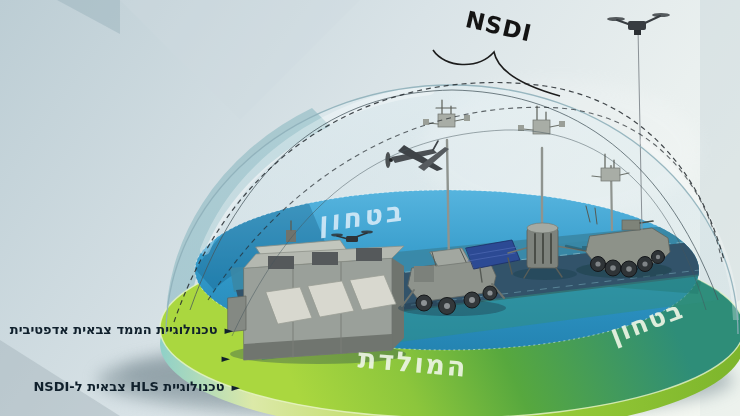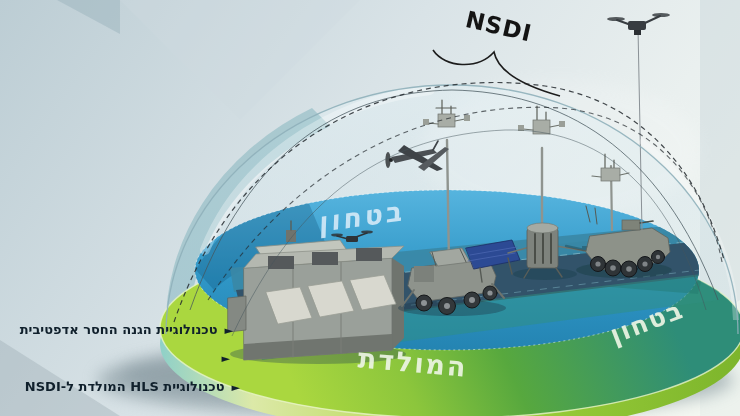--- a/index.html
+++ b/index.html
@@ -275,23 +275,23 @@
 
   <g>
     <path d="M433,50 C 445,68 478,70 494,52 C 498,72 524,86 560,96" stroke="#1c1c1c" stroke-width="1.6" fill="none"></path>
     <text class="nsdi-text" transform="translate(497,34) rotate(13)" text-anchor="middle" font-size="23" font-weight="700" letter-spacing="1" fill="#141414">NSDI</text>
   </g>
 </svg>
 
 <div class="legend">
   <div class="legend-row row-1">
     <span class="marker">►</span>
-    <span class="label">טכנולוגיית הגנה החסר אדפטיבית</span>
+    <span class="label">טכנולוגיית הממד צבאית אדפטיבית</span>
   </div>
   <div class="legend-row row-2">
     <span class="marker">►</span>
   </div>
   <div class="legend-row row-3">
     <span class="marker">►</span>
-    <span class="label">טכנולוגיית HLS המולדת ל-NSDI</span>
+    <span class="label">טכנולוגיית HLS צבאית ל-NSDI</span>
   </div>
 </div>
 </div>
 
 </body></html>

